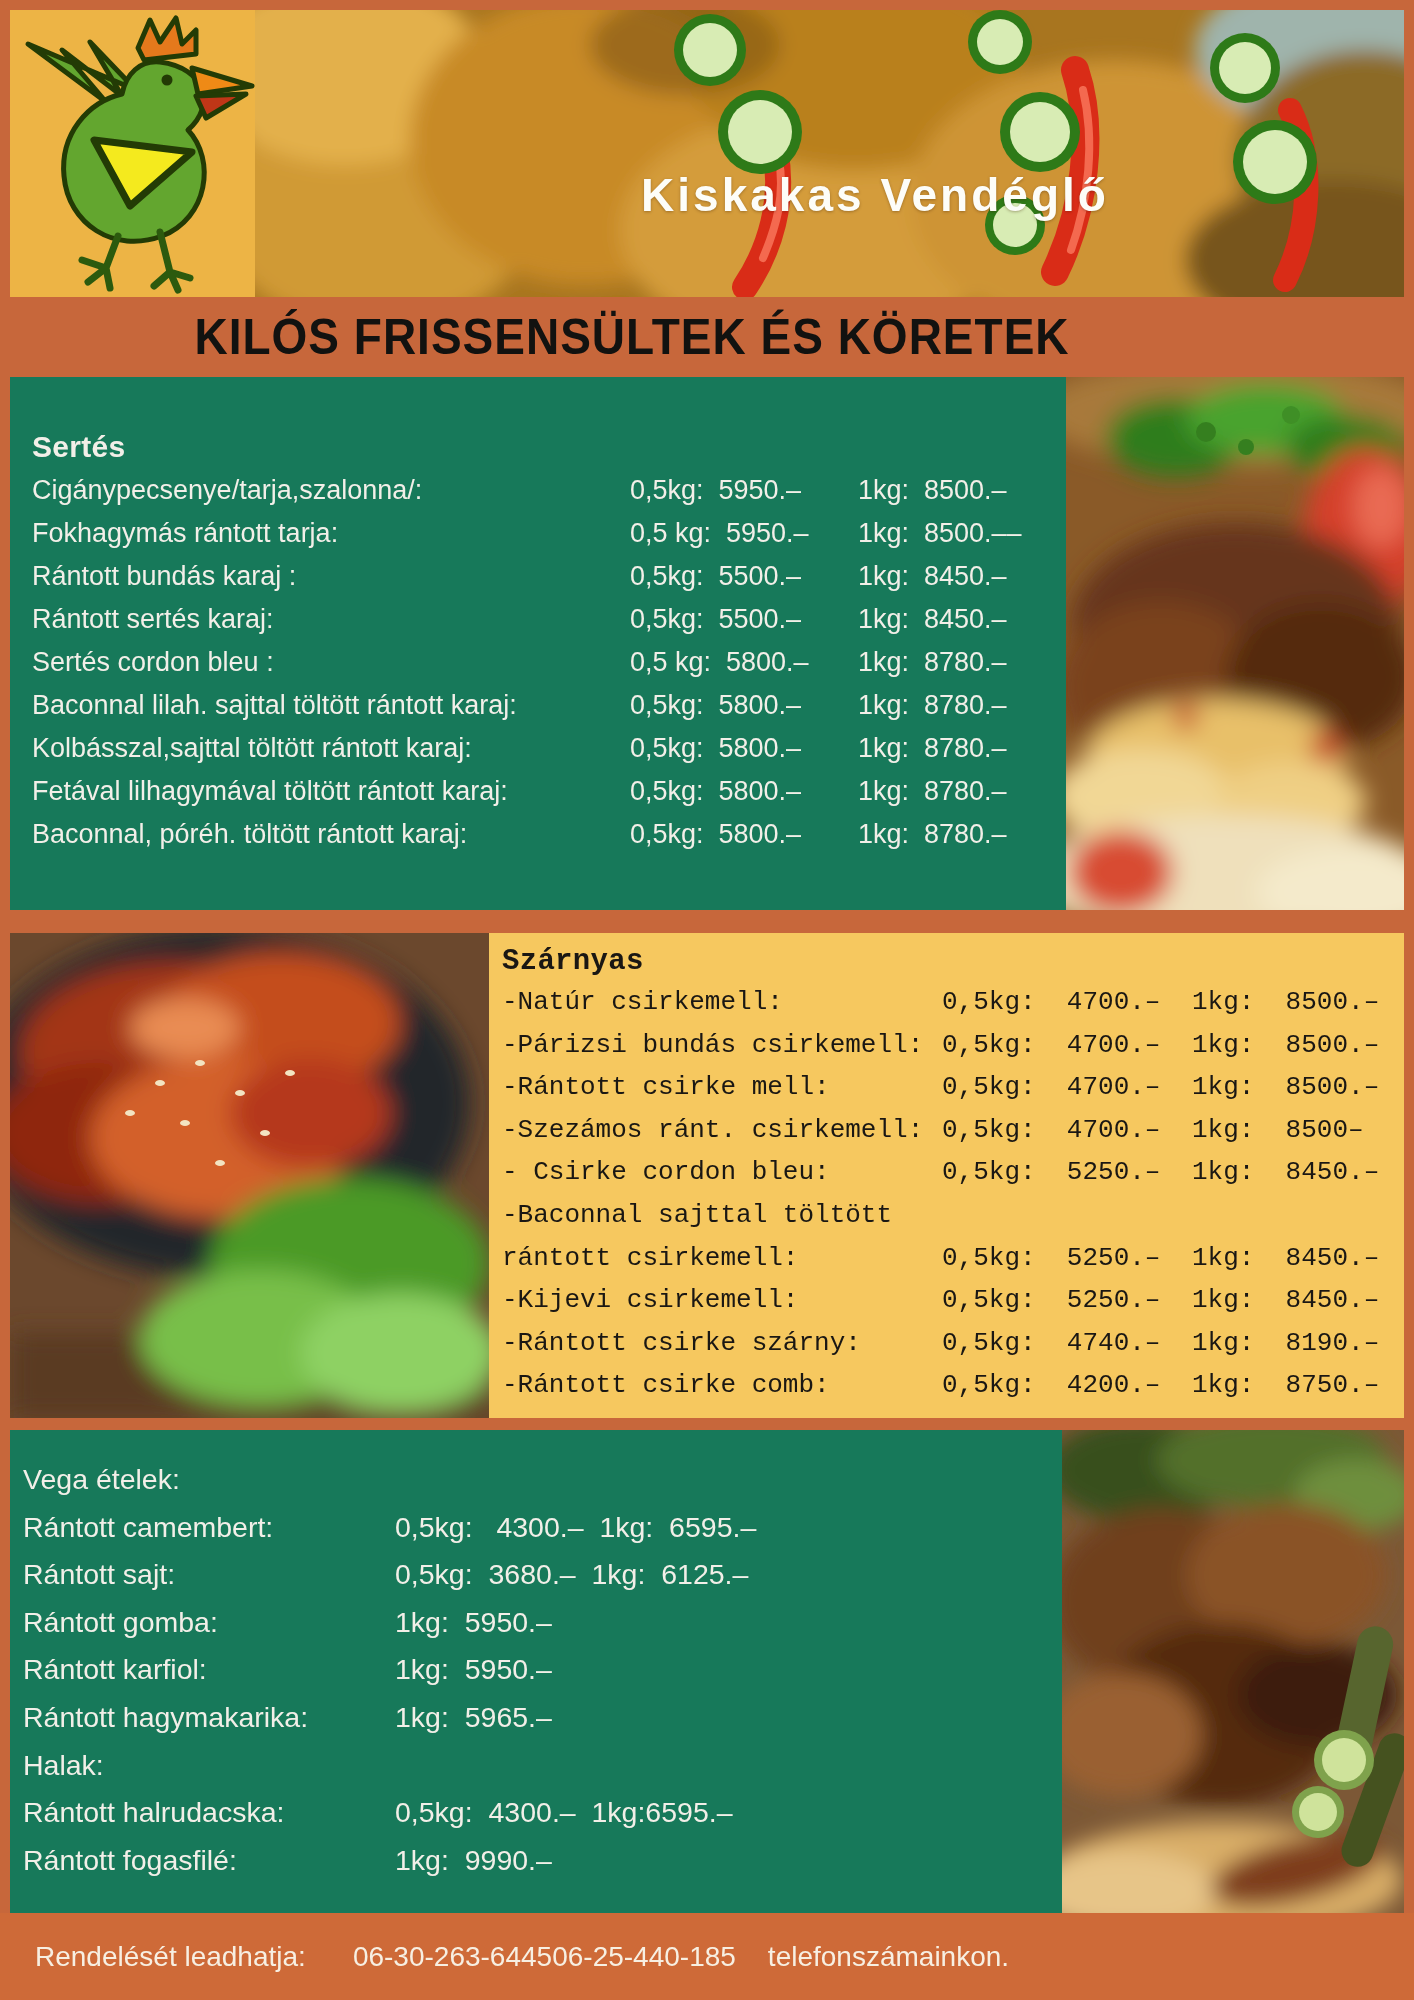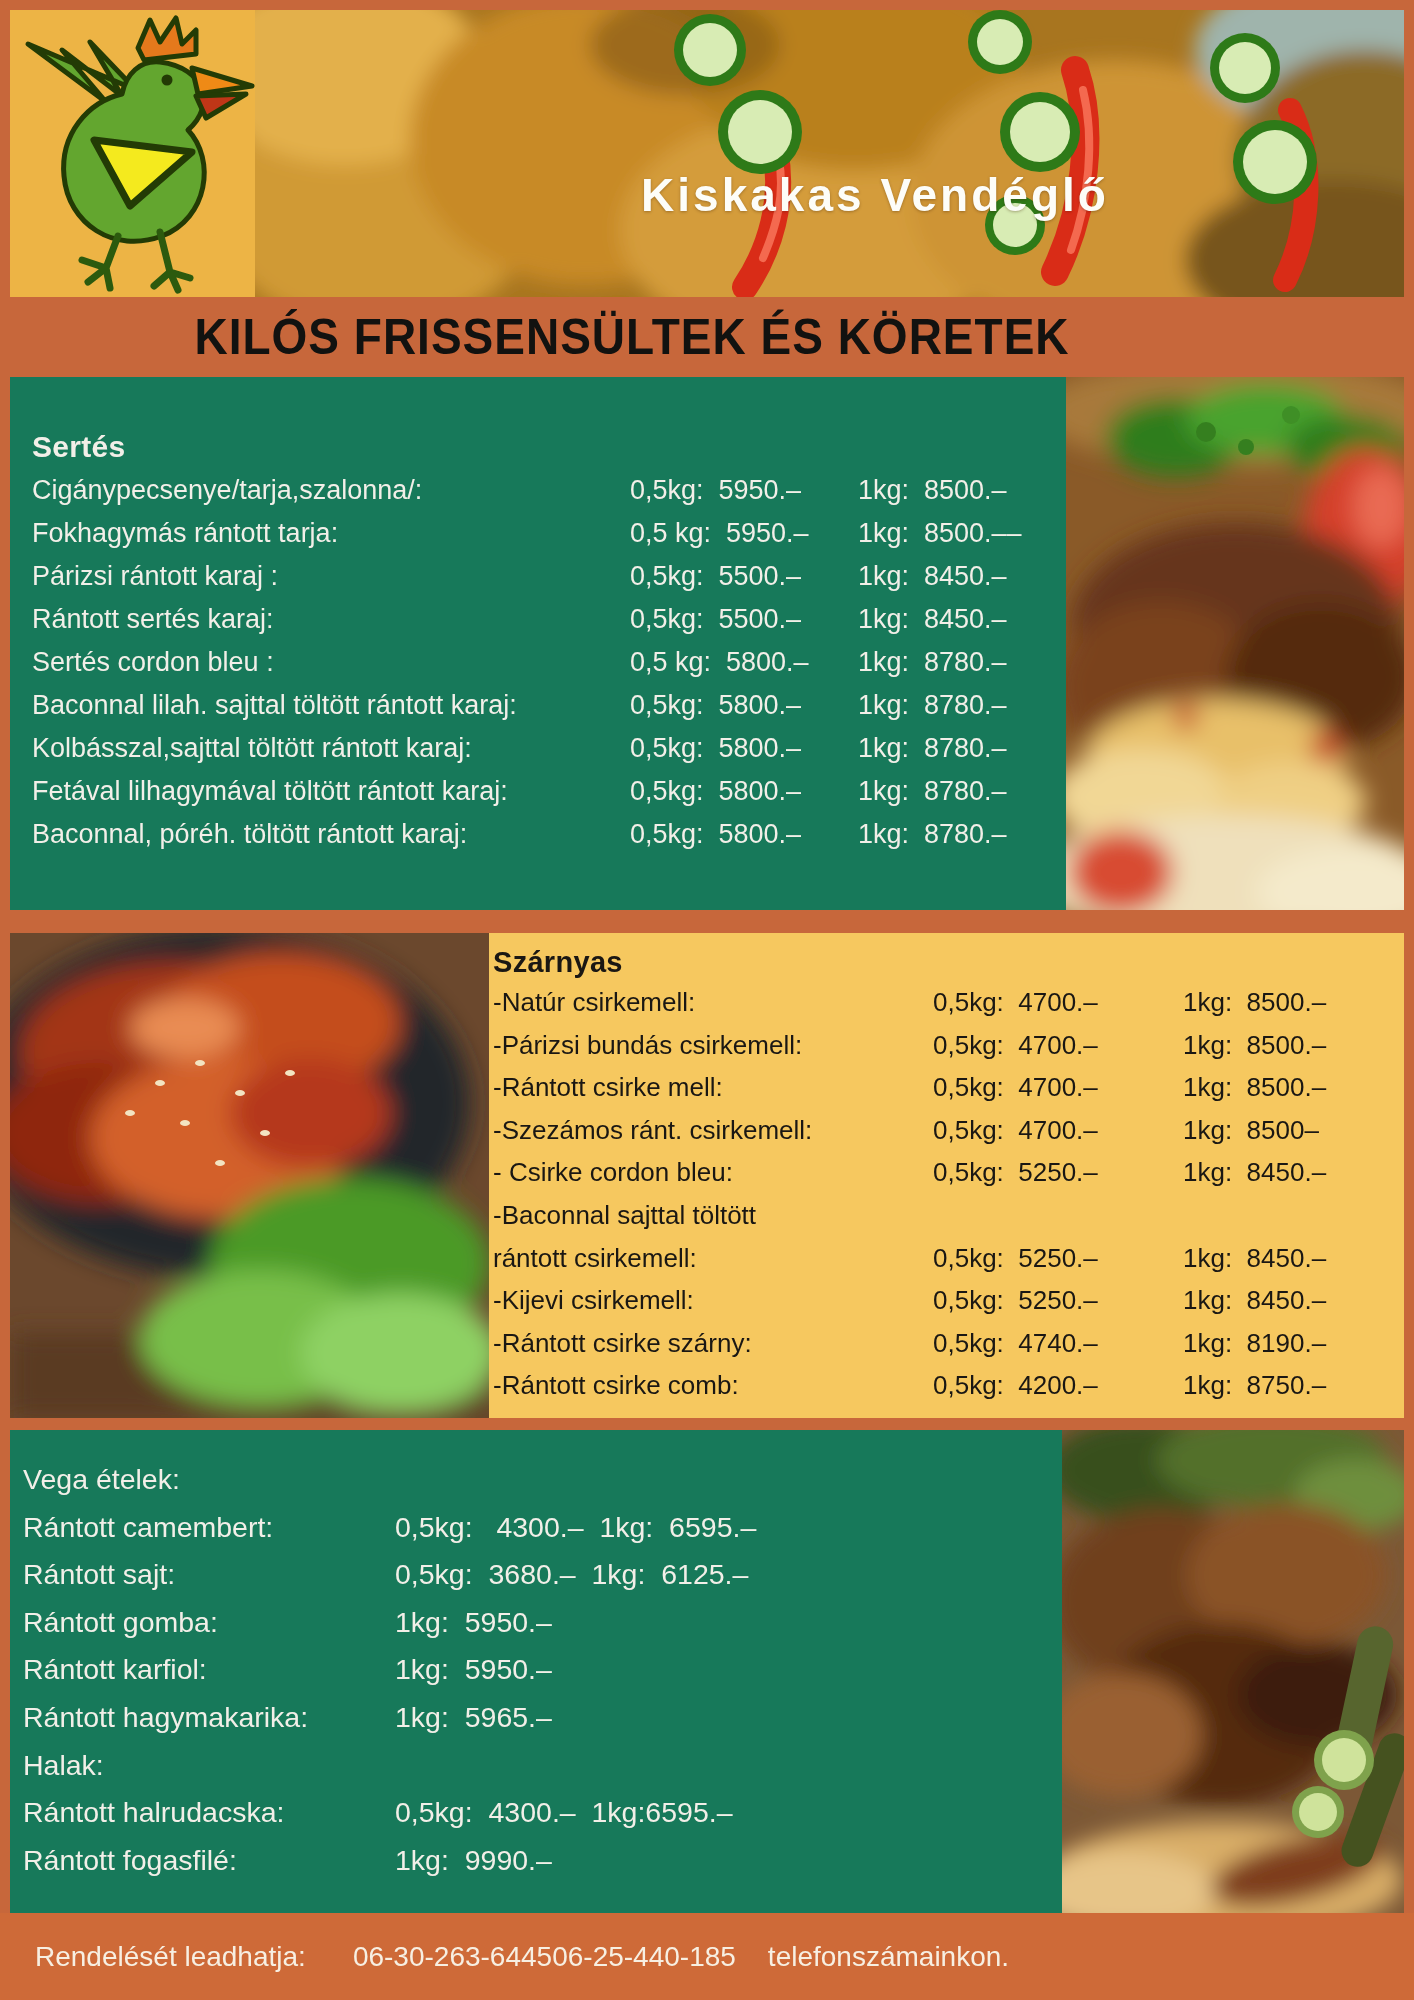--- a/index.html
+++ b/index.html
@@ -25,21 +25,21 @@
   #sertes{left:10px;top:377px;width:1394px;height:533px;}
   #sertes-inner{position:absolute;left:22px;top:48px;width:1038px;}
   .sec-heading{font-weight:bold;font-size:30px;line-height:44px;letter-spacing:.3px;}
   .menu-row{display:grid;grid-template-columns:minmax(0,598px) 228px 1fr;line-height:43px;font-size:27px;}
   .cell{white-space:pre;}
   #sertes-photo{left:1056px;top:0;width:338px;height:533px;}
 
   
   #szarnyas-photo-box{left:10px;top:933px;width:479px;height:485px;}
   #szarnyas{left:489px;top:933px;width:915px;height:485px;background:#F6C85F;color:#1A1713;}
-  #szarnyas-inner{position:absolute;left:4px;top:10px;width:894px;}
+  #szarnyas-inner{position:absolute;left:13px;top:10px;width:894px;font-family:Liberation Mono, monospace;}
   #szarnyas .sec-heading{font-size:29px;line-height:38px;}
   #szarnyas .menu-row{grid-template-columns:minmax(0,440px) 250px 1fr;line-height:42.6px;font-size:26px;}
 
   
   #vega{left:10px;top:1430px;width:1394px;height:483px;}
   #vega-inner{position:absolute;left:13px;top:26px;width:1040px;}
   .vega-row{display:grid;grid-template-columns:372px 1fr;line-height:47.6px;font-size:28.5px;}
   #vega-photo{left:1052px;top:0;width:342px;height:483px;}
 
   
@@ -148,21 +148,21 @@
             <span class="cell label">Cigánypecsenye/tarja,szalonna/:</span>
             <span class="cell p1">0,5kg:  5950.–</span>
             <span class="cell p2">1kg:  8500.–</span>
           </div>
           <div class="menu-row">
             <span class="cell label">Fokhagymás rántott tarja:</span>
             <span class="cell p1">0,5 kg:  5950.–</span>
             <span class="cell p2">1kg:  8500.––</span>
           </div>
           <div class="menu-row">
-            <span class="cell label">Párizsi rántott karaj :</span>
+            <span class="cell label">Rántott bundás karaj :</span>
             <span class="cell p1">0,5kg:  5500.–</span>
             <span class="cell p2">1kg:  8450.–</span>
           </div>
           <div class="menu-row">
             <span class="cell label">Rántott sertés karaj:</span>
             <span class="cell p1">0,5kg:  5500.–</span>
             <span class="cell p2">1kg:  8450.–</span>
           </div>
           <div class="menu-row">
             <span class="cell label">Sertés cordon bleu :</span>

